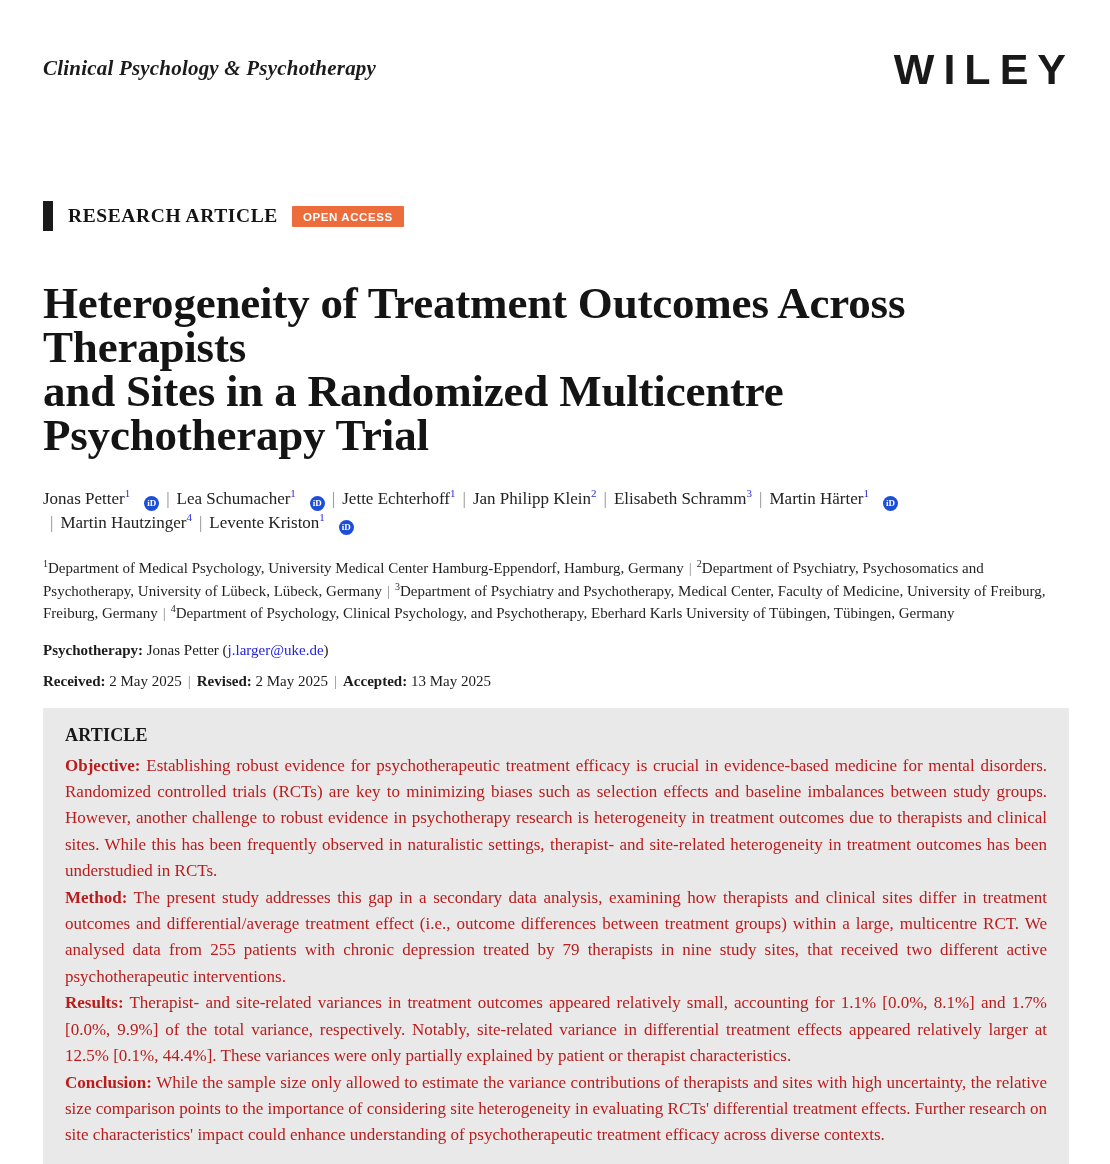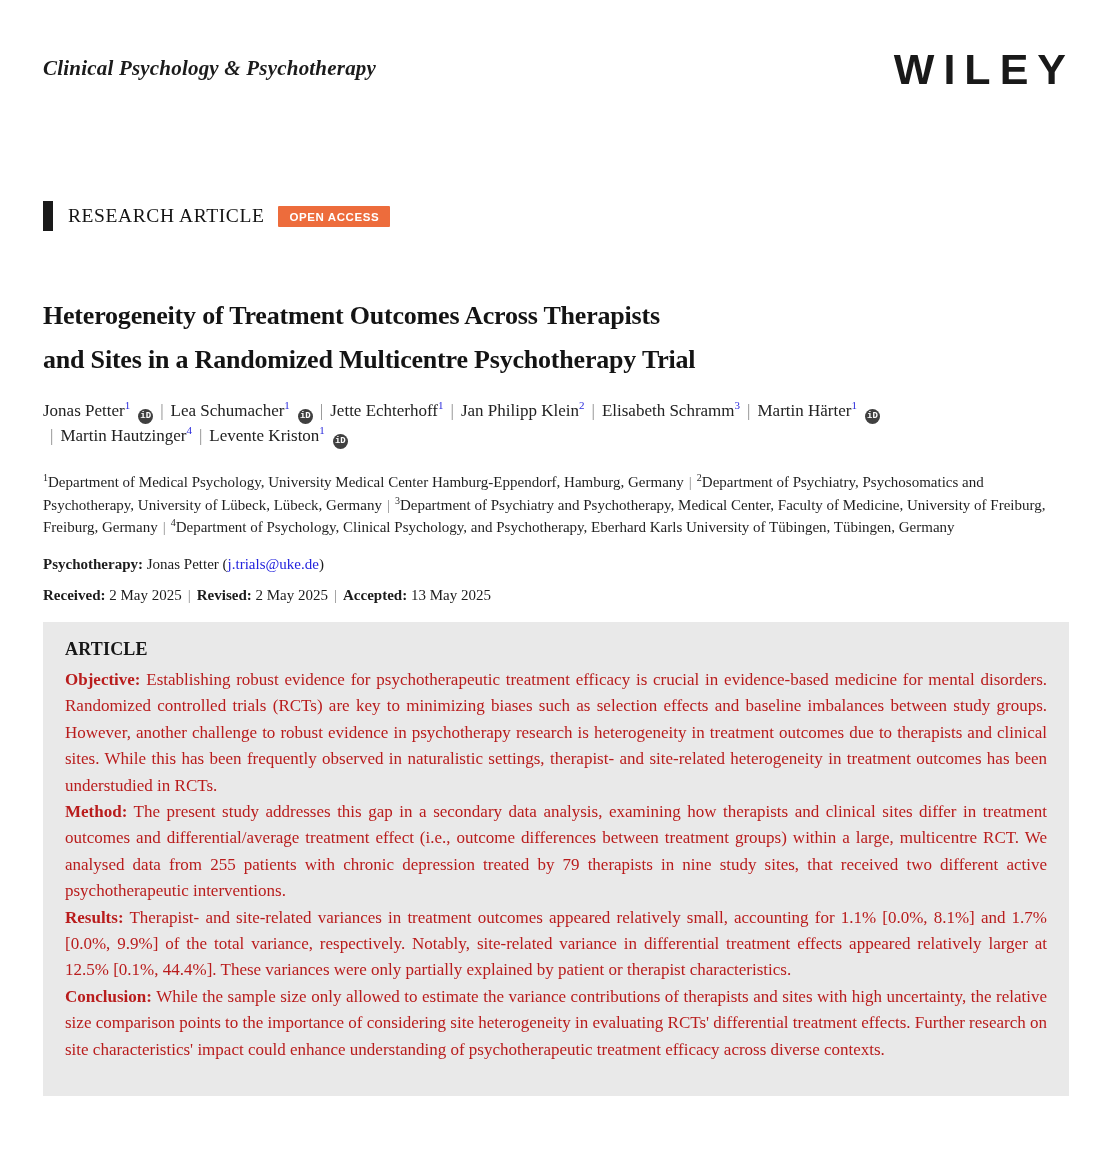--- a/index.html
+++ b/index.html
@@ -20,46 +20,46 @@
   }
   .wiley-logo {
     font-family: Liberation Sans, sans-serif;
     font-size: 43px; font-weight: 600; letter-spacing: 9px;
     line-height: 1; color: #191919; margin-right: -6px;
   }
 
   
   .type-row { margin-top: 110px; display: flex; align-items: center; }
   .type-bar { width: 10px; height: 30px; background: #1a1a1a; margin-right: 15px; }
-  .type-label { font-size: 19.5px; font-weight: normal; letter-spacing: 0.6px; color: #141414; }
+  .type-label { font-size: 19.5px; font-weight: bold; letter-spacing: 0.6px; color: #141414; }
   .oa-badge {
     margin-left: 14px;
     background: #ED6C3C; color: #ffffff;
     font-family: "Liberation Sans", sans-serif;
     font-size: 11.5px; font-weight: bold; letter-spacing: 0.6px;
     padding: 5px 11px 4px; border-radius: 1px; white-space: nowrap;
   }
 
   
   .title {
-    margin-top: 63px;
-    font-size: 26px; line-height: 44px; font-weight: bold;
+    margin-top: 50px;
+    font-size: 45px; line-height: 44px; font-weight: bold;
     color: #141414; letter-spacing: -0.2px;
   }
 
   
   .authors { margin-top: 14px; font-size: 17px; line-height: 24px; color: #222222; }
   .author-name { white-space: nowrap; }
   sup.author-sup { color: #2b2bdc; font-size: 11px; line-height: 0; }
   .orcid-icon {
     display: inline-block; width: 15px; height: 15px; border-radius: 50%;
-    background: #404040; color: #ffffff;
-    font-family: Liberation Mono, monospace;
+    background: #1d4ed8; color: #ffffff;
+    font-family: Liberation Serif, serif;
     font-size: 9px; font-weight: bold; text-align: center; line-height: 15px;
-    margin-left: 8px; vertical-align: -2px; cursor: pointer;
+    margin-left: 14px; vertical-align: -2px; cursor: pointer;
   }
   .sep { color: #8a8a8a; padding: 0 7px; }
 
   
   .affiliations { margin-top: 22px; font-size: 15px; line-height: 22.5px; color: #1f1f1f; }
   .affiliations sup { font-size: 10px; line-height: 0; }
   .affiliations .sep { padding: 0 5px; }
 
   
   .corr { margin-top: 17px; font-size: 15px; }
@@ -100,21 +100,21 @@
   </div>
 
   <h1 class="title"><span>Heterogeneity of Treatment Outcomes Across Therapists</span><br><span>and Sites in a Randomized Multicentre Psychotherapy Trial</span></h1>
 
   <div class="authors"><span class="author-unit"><span class="author-name">Jonas Petter</span><sup class="author-sup">1</sup><span class="orcid-icon">iD</span></span><span class="sep">|</span><span class="author-unit"><span class="author-name">Lea Schumacher</span><sup class="author-sup">1</sup><span class="orcid-icon">iD</span></span><span class="sep">|</span><span class="author-unit"><span class="author-name">Jette Echterhoff</span><sup class="author-sup">1</sup></span><span class="sep">|</span><span class="author-unit"><span class="author-name">Jan Philipp Klein</span><sup class="author-sup">2</sup></span><span class="sep">|</span><span class="author-unit"><span class="author-name">Elisabeth Schramm</span><sup class="author-sup">3</sup></span><span class="sep">|</span><span class="author-unit"><span class="author-name">Martin Härter</span><sup class="author-sup">1</sup><span class="orcid-icon">iD</span></span><span class="sep">|</span><span class="author-unit"><span class="author-name">Martin Hautzinger</span><sup class="author-sup">4</sup></span><span class="sep">|</span><span class="author-unit"><span class="author-name">Levente Kriston</span><sup class="author-sup">1</sup><span class="orcid-icon">iD</span></span></div>
 
   <div class="affiliations"><span class="affiliation-unit"><sup>1</sup><span>Department of Medical Psychology, University Medical Center Hamburg-Eppendorf, Hamburg, Germany</span></span><span class="sep">|</span><span class="affiliation-unit"><sup>2</sup><span>Department of Psychiatry, Psychosomatics and Psychotherapy, University of Lübeck, Lübeck, Germany</span></span><span class="sep">|</span><span class="affiliation-unit"><sup>3</sup><span>Department of Psychiatry and Psychotherapy, Medical Center, Faculty of Medicine, University of Freiburg, Freiburg, Germany</span></span><span class="sep">|</span><span class="affiliation-unit"><sup>4</sup><span>Department of Psychology, Clinical Psychology, and Psychotherapy, Eberhard Karls University of Tübingen, Tübingen, Germany</span></span></div>
 
   <div class="corr">
     <span class="meta-label">Psychotherapy:</span>
-    <span>Jonas Petter (</span><a class="link">j.trials@uke.de</a><span>)</span>
+    <span>Jonas Petter (</span><a class="link">j.larger@uke.de</a><span>)</span>
   </div>
 
   <div class="dates"><span class="meta-label">Received:</span> <span>2 May 2025</span><span class="sep">|</span><span class="meta-label">Revised:</span> <span>2 May 2025</span><span class="sep">|</span><span class="meta-label">Accepted:</span> <span>13 May 2025</span></div>
 
 
   <div class="abstract">
     <div class="abstract-heading">ARTICLE</div>
     <div>
         <p><span class="section-label">Objective:</span> Establishing robust evidence for psychotherapeutic treatment efficacy is crucial in evidence-based medicine for mental disorders. Randomized controlled trials (RCTs) are key to minimizing biases such as selection effects and baseline imbalances between study groups. However, another challenge to robust evidence in psychotherapy research is heterogeneity in treatment outcomes due to therapists and clinical sites. While this has been frequently observed in naturalistic settings, therapist- and site-related heterogeneity in treatment outcomes has been understudied in RCTs.</p>
         <p><span class="section-label">Method:</span> The present study addresses this gap in a secondary data analysis, examining how therapists and clinical sites differ in treatment outcomes and differential/average treatment effect (i.e., outcome differences between treatment groups) within a large, multicentre RCT. We analysed data from 255 patients with chronic depression treated by 79 therapists in nine study sites, that received two different active psychotherapeutic interventions.</p>

